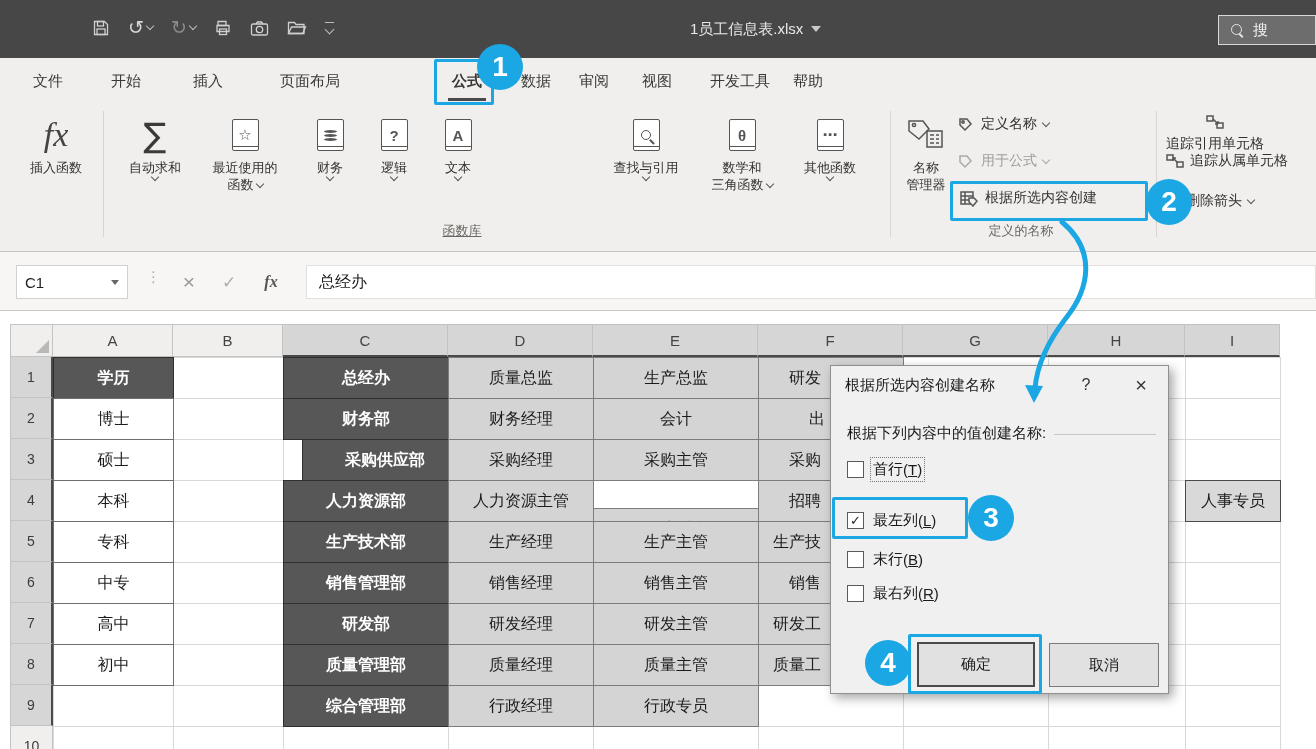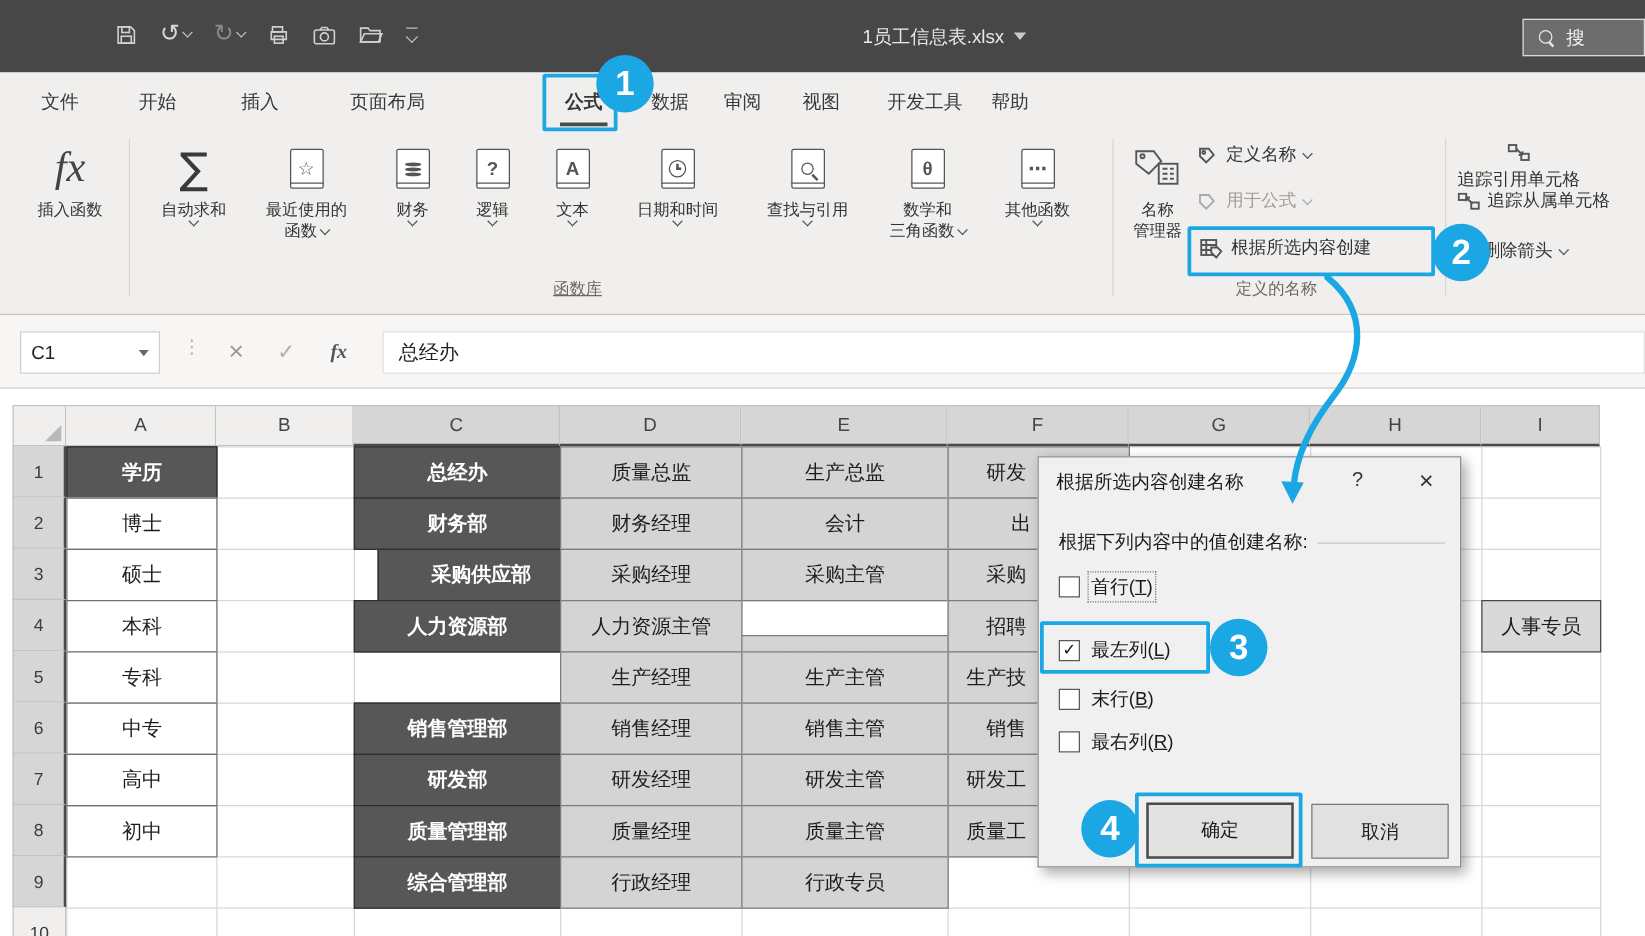--- a/index.html
+++ b/index.html
@@ -205,31 +205,20 @@
     <span class="l1">逻辑</span>
     <span class="l2">
         <span class="chev"></span>
       </span>
   </div>
   <div class="big-btn" style="left:428px; width:60px;">
     <span class="icon-area">
         <span class="book">A</span>
       </span>
     <span class="l1">文本</span>
-    <span class="l2">
-        <span class="chev"></span>
-      </span>
-  </div>
-  <div class="big-btn" style="left:492px; width:100px;">
-    <span class="icon-area">
-        <span class="book">
-          <span class="i-clock"></span>
-        </span>
-      </span>
-    <span class="l1">日期和时间</span>
     <span class="l2">
         <span class="chev"></span>
       </span>
   </div>
   <div class="big-btn" style="left:596px; width:100px;">
     <span class="icon-area">
         <span class="book">
           <span class="i-mag"></span>
         </span>
       </span>
@@ -385,20 +374,21 @@
     <div class="cell c-plain" style="left: 53px; top: 128px; width: 121px; height: 42px;">硕士</div>
     <div class="cell c-plain" style="left: 53px; top: 169px; width: 121px; height: 42px;">本科</div>
     <div class="cell c-plain" style="left: 53px; top: 210px; width: 121px; height: 42px;">专科</div>
     <div class="cell c-plain" style="left: 53px; top: 251px; width: 121px; height: 42px;">中专</div>
     <div class="cell c-plain" style="left: 53px; top: 333px; width: 121px; height: 42px;">初中</div>
     <div class="cell c-plain" style="left: 53px; top: 292px; width: 121px; height: 42px;">高中</div>
     <div class="cell c-dark" style="left: 283px; top: 46px; width: 166px; height: 42px;">总经办</div>
     <div class="cell c-dark" style="left: 283px; top: 87px; width: 166px; height: 42px;">财务部</div>
     <div class="cell c-dark" style="left: 283px; top: 128px; width: 166px; height: 42px; margin-left: 19px;">采购供应部</div>
     <div class="cell c-dark" style="left: 283px; top: 169px; width: 166px; height: 42px;">人力资源部</div>
+    <div class="cell c-dark" style="left: 283px; top: 210px; width: 166px; height: 42px;">生产技术部</div>
     <div class="cell c-dark" style="left: 283px; top: 251px; width: 166px; height: 42px;">销售管理部</div>
     <div class="cell c-dark" style="left: 283px; top: 292px; width: 166px; height: 42px;">研发部</div>
     <div class="cell c-dark" style="left: 283px; top: 333px; width: 166px; height: 42px;">质量管理部</div>
     <div class="cell c-dark" style="left: 283px; top: 374px; width: 166px; height: 42px;">综合管理部</div>
     <div class="cell c-sel" style="left: 448px; top: 46px; width: 146px; height: 42px;">质量总监</div>
     <div class="cell c-sel" style="left: 448px; top: 87px; width: 146px; height: 42px;">财务经理</div>
     <div class="cell c-sel" style="left: 448px; top: 128px; width: 146px; height: 42px;">采购经理</div>
     <div class="cell c-sel" style="left: 448px; top: 169px; width: 146px; height: 42px;">人力资源主管</div>
     <div class="cell c-sel" style="left: 448px; top: 210px; width: 146px; height: 42px;">生产经理</div>
     <div class="cell c-sel" style="left: 448px; top: 251px; width: 146px; height: 42px;">销售经理</div>

